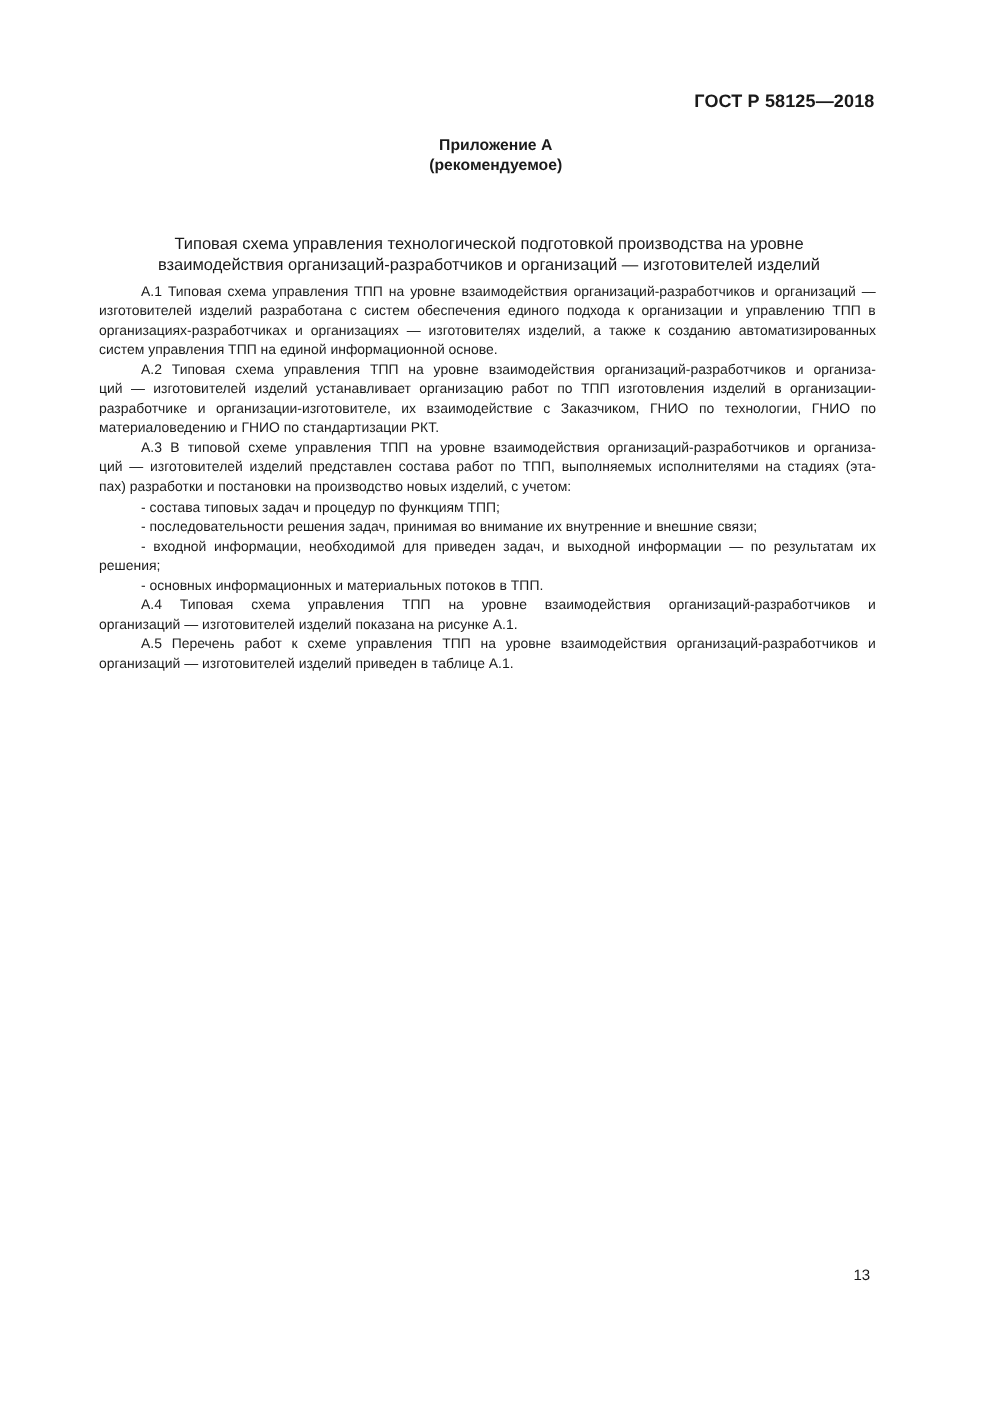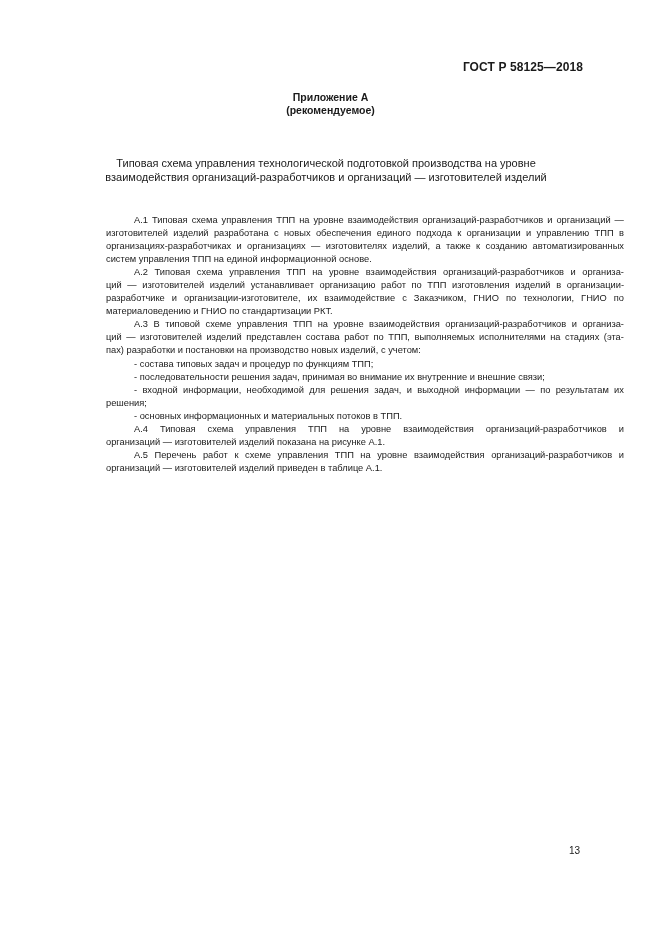--- a/index.html
+++ b/index.html
@@ -4,21 +4,21 @@
 <style>
   html, body { margin: 0; padding: 0; background: #ffffff; }
   body { width: 661px; height: 936px; position: relative; overflow: hidden;
          font-family: "Liberation Sans", "DejaVu Sans", sans-serif; color: #1a1a1a; }
   .header-code { position: absolute; top: 60px; right: 78px; font-size: 12px; font-weight: bold; letter-spacing: 0.1px; }
   .appendix { position: absolute; top: 91px; left: 0; width: 661px; text-align: center;
               font-size: 10.5px; font-weight: bold; line-height: 13px; }
   .appendix div { padding-left: 0; }
   .section-title { position: absolute; top: 156px; left: 66px; width: 520px; text-align: center;
                    font-size: 11px; font-weight: normal; line-height: 14px; }
-  .body { position: absolute; top: 214px; left: 66px; width: 518px; font-size: 9.3px; line-height: 13.05px; margin-left: 40px; }
+  .body { position: absolute; top: 188px; left: 66px; width: 518px; font-size: 9.3px; line-height: 13.05px; }
   .line { white-space: nowrap; display: flex; justify-content: space-between; }
   .line.last { justify-content: flex-start; }
   .line.indent { padding-left: 28px; }
   .line span { white-space: pre; }
   .page-num { position: absolute; top: 845px; left: 569px; font-size: 10px; text-align: center; }
 </style>
 </head>
 <body>
 
 <div class="header-code">ГОСТ Р 58125—2018</div>
@@ -48,21 +48,21 @@
         <span>организаций-разработчиков</span>
         <span>и</span>
         <span>организаций</span>
         <span>—</span>
       </div>
     <div class="line">
         <span>изготовителей</span>
         <span>изделий</span>
         <span>разработана</span>
         <span>с</span>
-        <span>новых</span>
+        <span>систем</span>
         <span>обеспечения</span>
         <span>единого</span>
         <span>подхода</span>
         <span>к</span>
         <span>организации</span>
         <span>и</span>
         <span>управлению</span>
         <span>ТПП</span>
         <span>в</span>
       </div>
@@ -161,21 +161,21 @@
       </div>
     <div class="line last">пах) разработки и постановки на производство новых изделий, с учетом:</div>
     <div class="line last indent">- состава типовых задач и процедур по функциям ТПП;</div>
     <div class="line last indent">- последовательности решения задач, принимая во внимание их внутренние и внешние связи;</div>
     <div class="line indent">
         <span>-</span>
         <span>входной</span>
         <span>информации,</span>
         <span>необходимой</span>
         <span>для</span>
-        <span>решения</span>
+        <span>приведен</span>
         <span>задач,</span>
         <span>и</span>
         <span>выходной</span>
         <span>информации</span>
         <span>—</span>
         <span>по</span>
         <span>результатам</span>
         <span>их</span>
       </div>
     <div class="line last">решения;</div>

